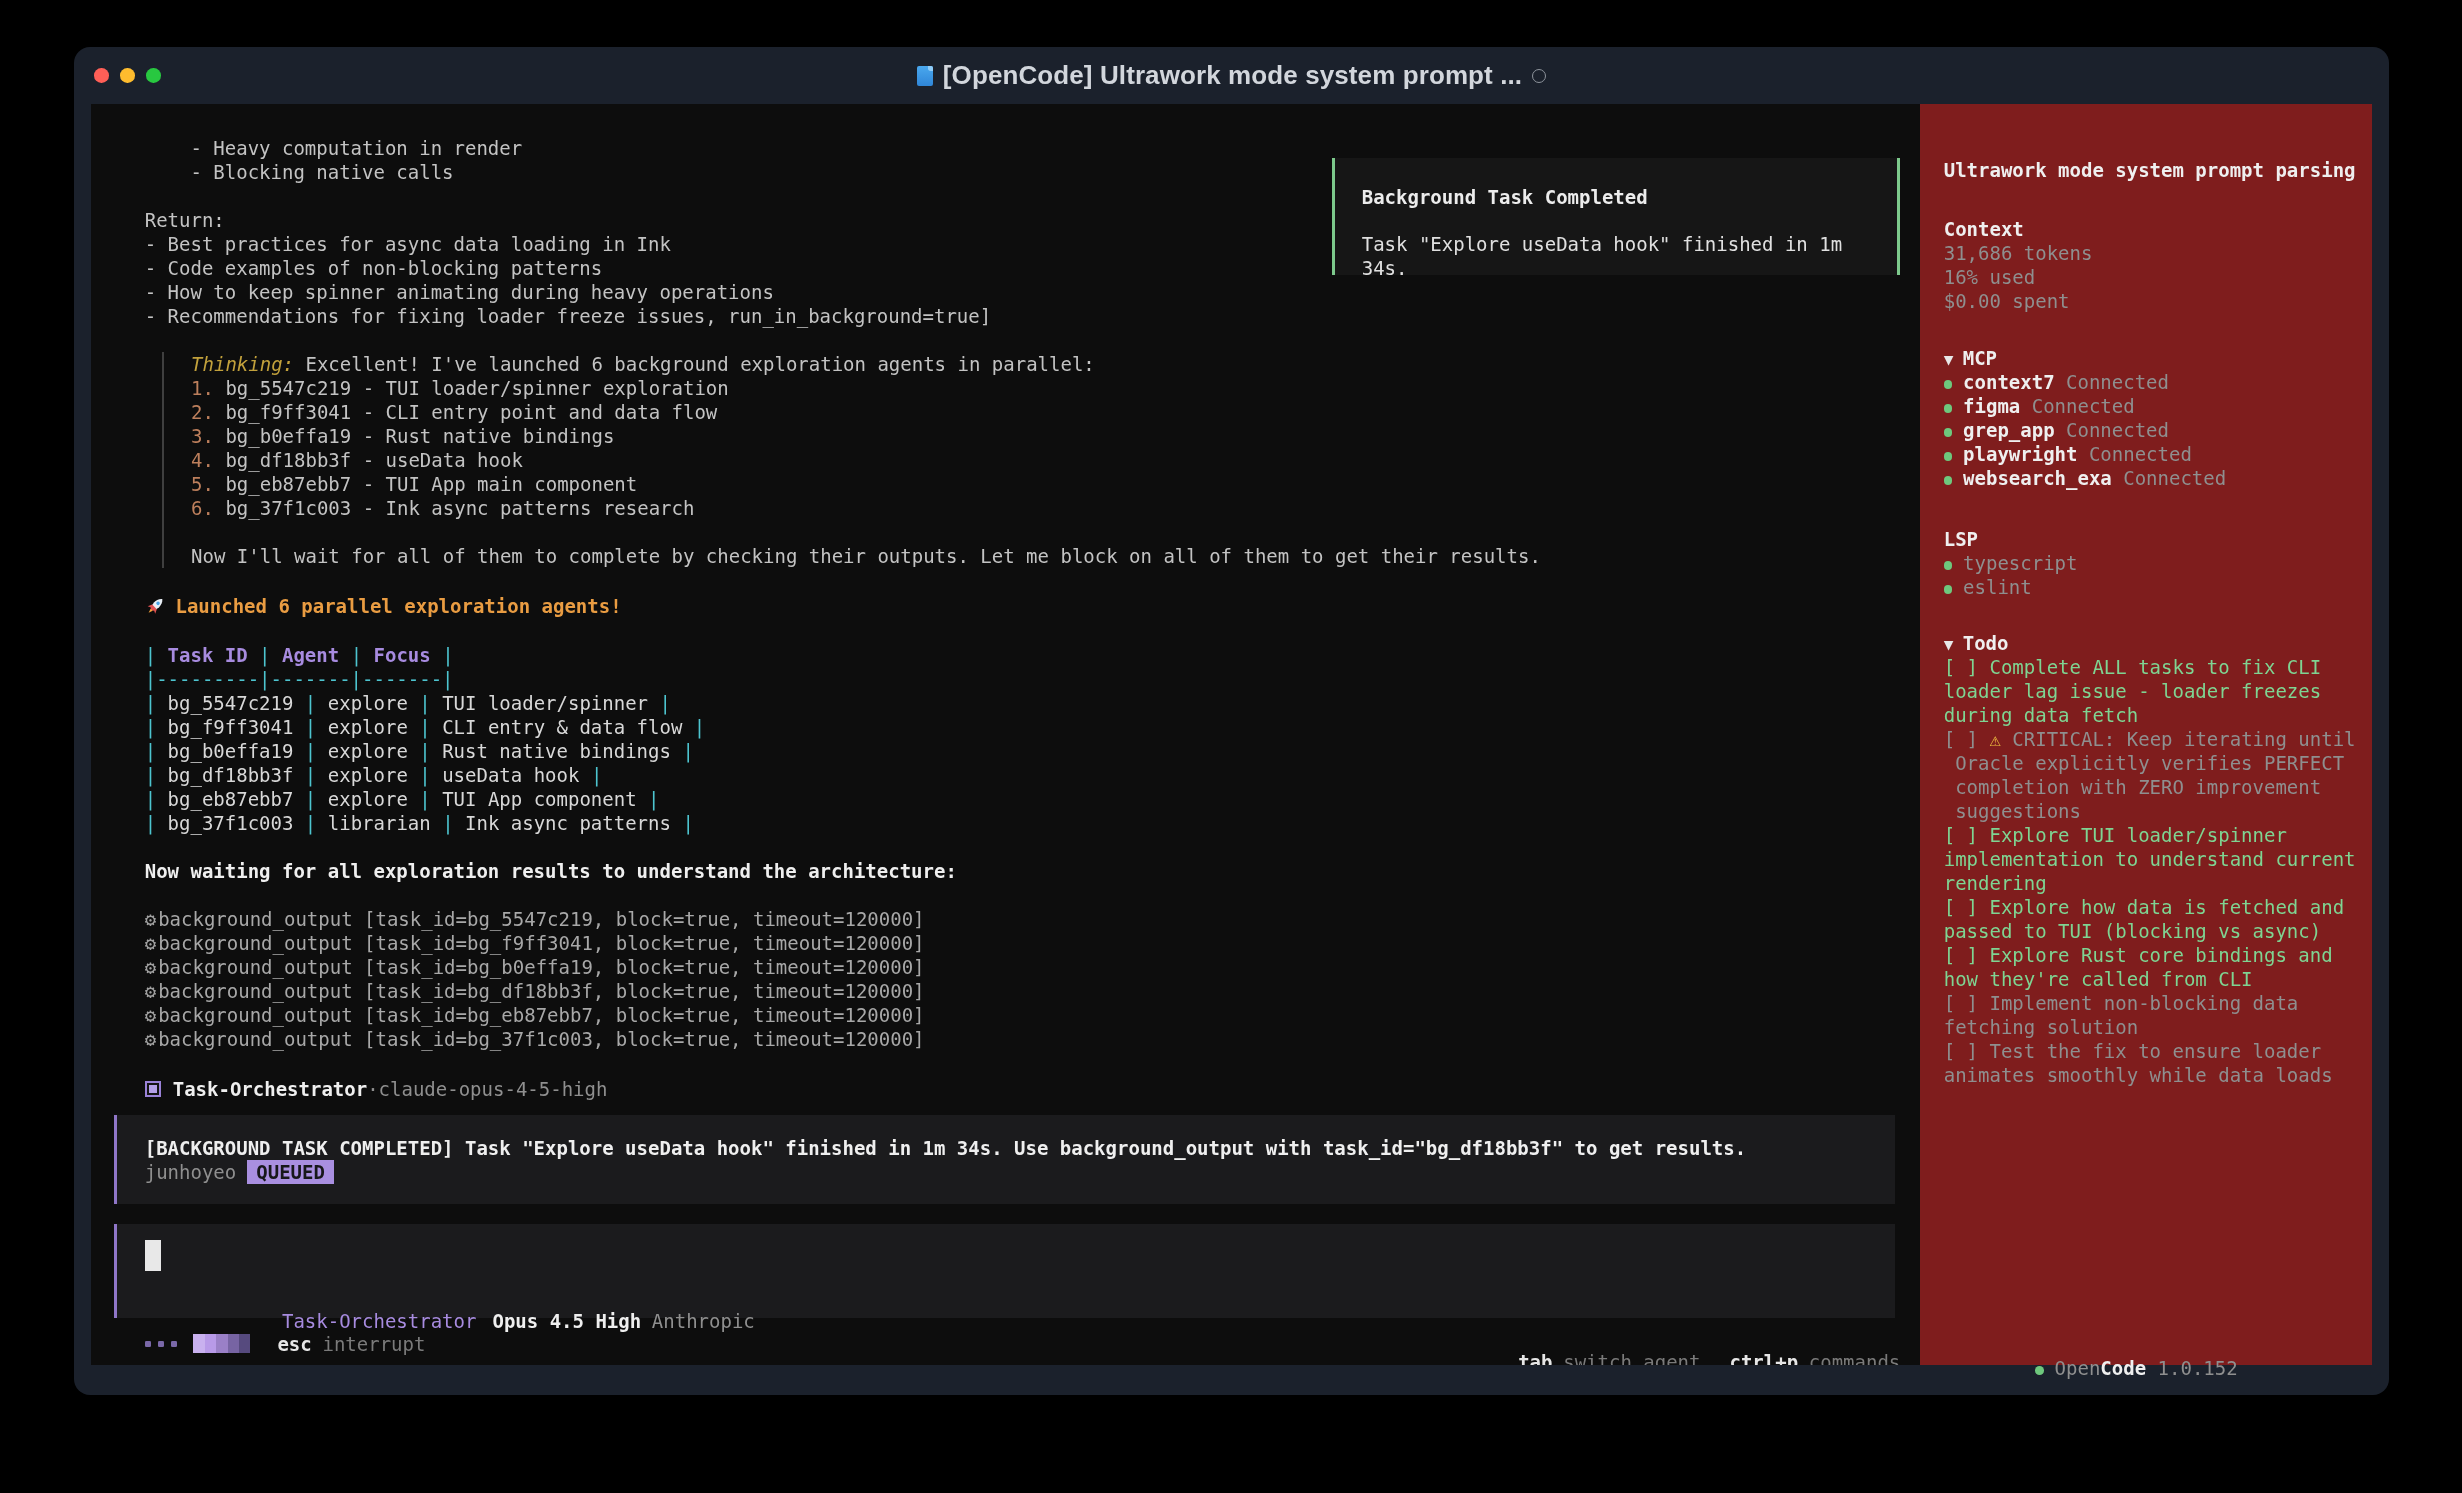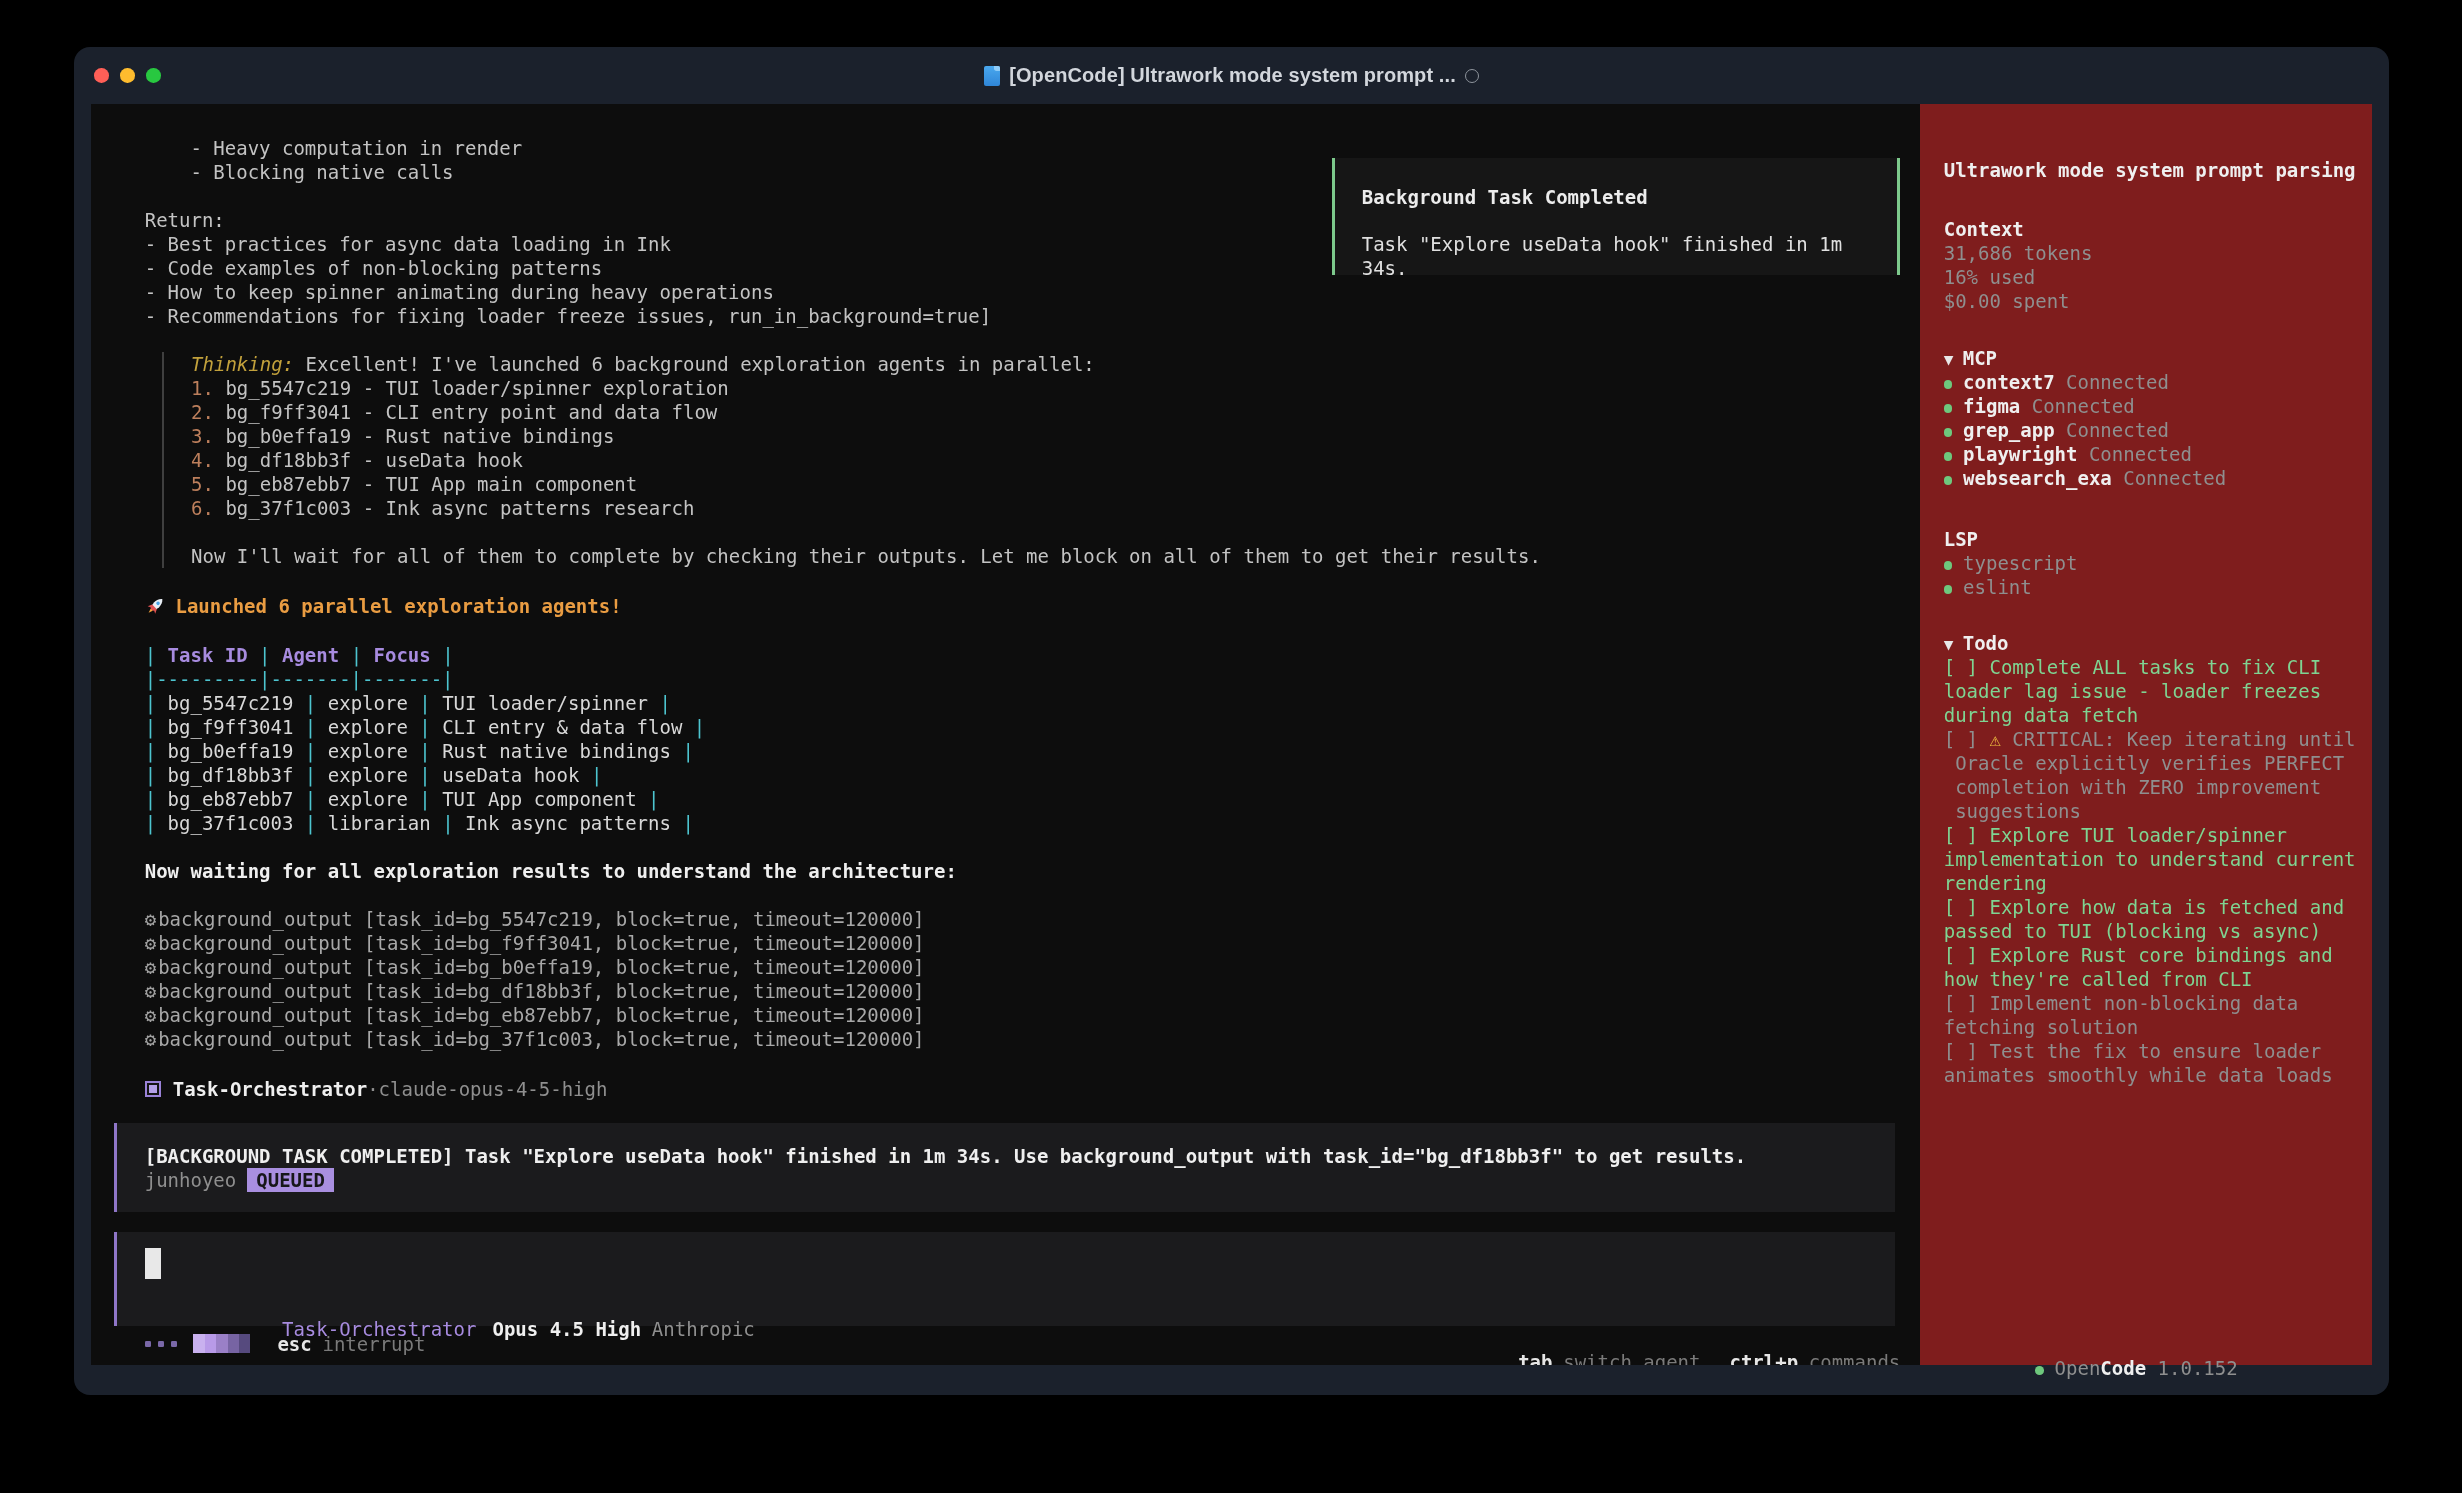--- a/index.html
+++ b/index.html
@@ -12,21 +12,21 @@
     box-shadow:0 20px 54px rgba(0,0,0,.8);
   }
   
   .titlebar { height:57px; position:relative; display:flex; align-items:center; justify-content:center; }
   .traffic { position:absolute; left:20px; top:0; height:57px; display:flex; align-items:center; gap:11.4px; }
   .tl { width:14.7px; height:14.7px; border-radius:50%; display:inline-block; cursor:default; }
   .tl.red{ background:#ff5f57; } .tl.yellow{ background:#febc2e; } .tl.green{ background:#28c840; }
   .title-wrap { display:flex; align-items:center; gap:9.4px; }
   .doc-icon { width:16px; height:20px; background:linear-gradient(180deg,#4aa8ee,#2f86d8); border-radius:2px; position:relative; }
   .doc-icon::before { content:''; position:absolute; right:0; top:0; width:5.4px; height:5.4px; background:#8fccf8; border-radius:0 2px 0 2.7px; }
-  .window-title { font-family:"Liberation Sans", sans-serif; font-weight:bold; font-size:20px; color:#d2d6dc; letter-spacing:0.1px; }
+  .window-title { font-family:"Liberation Sans", sans-serif; font-weight:bold; font-size:26px; color:#d2d6dc; letter-spacing:0.1px; }
   .proxy-circle { width:14px; height:14px; border:1.7px solid #8e949c; border-radius:50%; }
 
   
   .content { display:flex; margin:0 16.7px; height:1261px; }
   .main { flex:1; background:#0d0d0d; position:relative; font-size:19px; overflow:hidden; }
   .sidebar { width:452px; background:#7f1d1d; position:relative; font-size:19px; padding:54px 0 0 23.4px; }
 
   .ln { height:24px; line-height:24px; white-space:pre; color:#c3c3c3; }
   .sidebar .ln { height:24px; line-height:24px; }
 
@@ -49,21 +49,21 @@
 
   .launch-line { display:flex; align-items:center; gap:9.4px; color:#e99c42; font-weight:bold; height:27px; }
 
   
   .meta-row { display:flex; align-items:center; margin-top:24px; height:27px; }
   .agent-icon { width:16px; height:16px; border:2px solid #9a82d8; display:inline-flex; align-items:center; justify-content:center; margin-right:12px; background:#141414; }
   .agent-icon i { display:block; width:8px; height:8px; background:#b4a0e8; }
 
   
   .panel { margin-left:-31px; margin-right:25.4px; background:#1b1b1d; border-left:3.3px solid #8f76c8; }
-  .panel.bg-completed { margin-top:21px; padding:21.4px 0 20px 28px; }
+  .panel.bg-completed { margin-top:13px; padding:21.4px 0 20px 28px; }
   .badge { display:inline-block; background:#a98fe0; color:#17171a; font-weight:bold; padding:0 9.4px; margin-left:10.7px; }
   .panel.input-panel { margin-top:20px; height:94px; padding:16px 0 0 28px; }
   .cursor { width:16px; height:31px; background:#e8e8e8; }
   .model-row { margin-top:13.4px; height:24px; line-height:24px; white-space:pre; }
   .model-row .mdl { margin-left:16px; } .model-row .prov { margin-left:10.7px; }
 
   
   .toast {
     position:absolute; left:1241px; top:54px; width:568px; height:117px;
     background:#161616; border-left:3.3px solid #7dc98c; border-right:3.3px solid #7dc98c;

